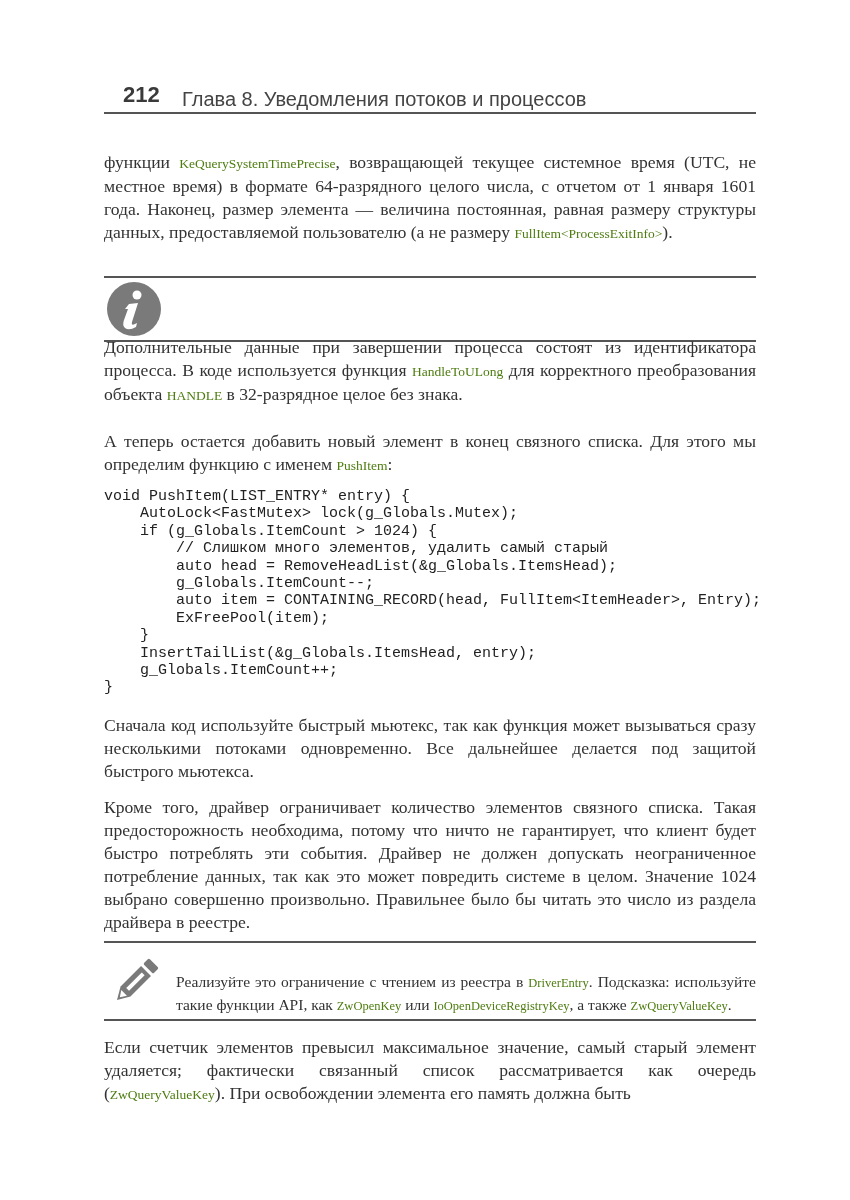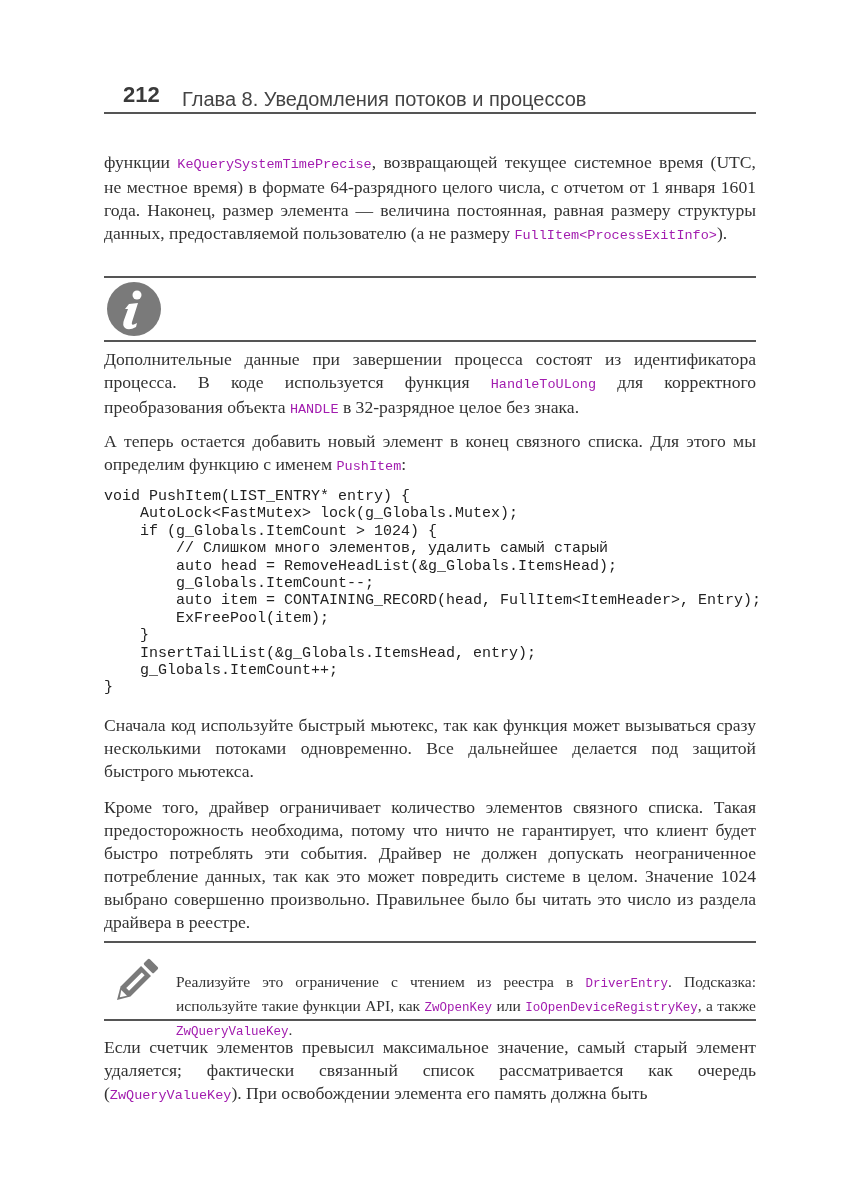--- a/index.html
+++ b/index.html
@@ -2,21 +2,21 @@
 <html><head>
 <meta charset="utf-8">
 <style>
   html, body { margin: 0; padding: 0; background: #ffffff; }
   body { width: 850px; height: 1200px; position: relative; overflow: hidden; color: #2b2b2b; }
   .page { position: absolute; left: 104px; top: 0; width: 652px; }
   .header { position: absolute; top: 84px; left: 0; width: 652px; height: 28px; border-bottom: 2px solid #555; }
   .page-num { position: absolute; left: 0; top: -2px; font-family: "Liberation Sans", sans-serif; font-weight: bold; font-size: 22px; color: #3a3a3a; margin-left: 19px; }
   .chapter { position: absolute; left: 78px; top: 4px; font-family: "Liberation Sans", sans-serif; font-size: 20px; color: #444; }
   .para { position: absolute; left: 0; width: 652px; font-family: "Liberation Serif", serif; font-size: 17.6px; line-height: 23px; text-align: justify; color: #333; }
-  .mono { font-family: Liberation Mono, monospace; font-size: 13.5px; color: #a21caf; }
+  .mono { font-family: Liberation Serif, serif; font-size: 13.5px; color: #4d7c0f; }
   .note { position: absolute; left: 0; width: 652px; border-top: 2px solid #555; border-bottom: 2px solid #555; }
   .note-text { position: absolute; left: 72px; right: 0; font-family: "Liberation Serif", serif; font-size: 15.5px; line-height: 21px; color: #333; text-align: justify; }
   .note-text .mono { font-size: 12.5px; }
   .info-icon { position: absolute; left: 3px; width: 54px; height: 54px; border-radius: 50%; background: #7a7a7a; }
   .pencil-icon { position: absolute; left: 2px; width: 56px; height: 56px; }
   .code { position: absolute; left: 0; top: 488px; font-family: "Liberation Mono", monospace; font-size: 15px; line-height: 17.4px; color: #222; white-space: pre; margin: 0; }
 </style>
 </head>
 <body>
 
@@ -31,21 +31,21 @@
 
   <div class="note" style="top:276px; height:62px;">
     <div class="info-icon" style="top:4px;">
       <svg width="54" height="54" viewBox="0 0 54 54">
         <circle cx="30" cy="13" r="4.5" fill="#fff"></circle>
         <path d="M22 22 L31 21 L25 40 Q24 44 28 42 L30 41 L29 45 Q22 49 18 46 Q15 43 17 38 L21 27 L18 27 Z" fill="#fff"></path>
       </svg>
     </div>
   </div>
 
-  <div class="para" style="top:348px;"><span>Дополнительные данные при завершении процесса состоят из идентификатора процесса. В коде используется функция </span><span class="mono">HandleToULong</span><span> для корректного преобразования объекта </span><span class="mono">HANDLE</span><span> в 32-разрядное целое без знака.</span></div>
+  <div class="para" style="top:336px;"><span>Дополнительные данные при завершении процесса состоят из идентификатора процесса. В коде используется функция </span><span class="mono">HandleToULong</span><span> для корректного преобразования объекта </span><span class="mono">HANDLE</span><span> в 32-разрядное целое без знака.</span></div>
 
   <div class="para" style="top:430px;"><span>А теперь остается добавить новый элемент в конец связного списка. Для этого мы определим функцию с именем </span><span class="mono">PushItem</span><span>:</span></div>
 
   <pre class="code">void PushItem(LIST_ENTRY* entry) {
     AutoLock&lt;FastMutex&gt; lock(g_Globals.Mutex);
     if (g_Globals.ItemCount &gt; 1024) {
         // Слишком много элементов, удалить самый старый
         auto head = RemoveHeadList(&amp;g_Globals.ItemsHead);
         g_Globals.ItemCount--;
         auto item = CONTAINING_RECORD(head, FullItem&lt;ItemHeader&gt;, Entry);

